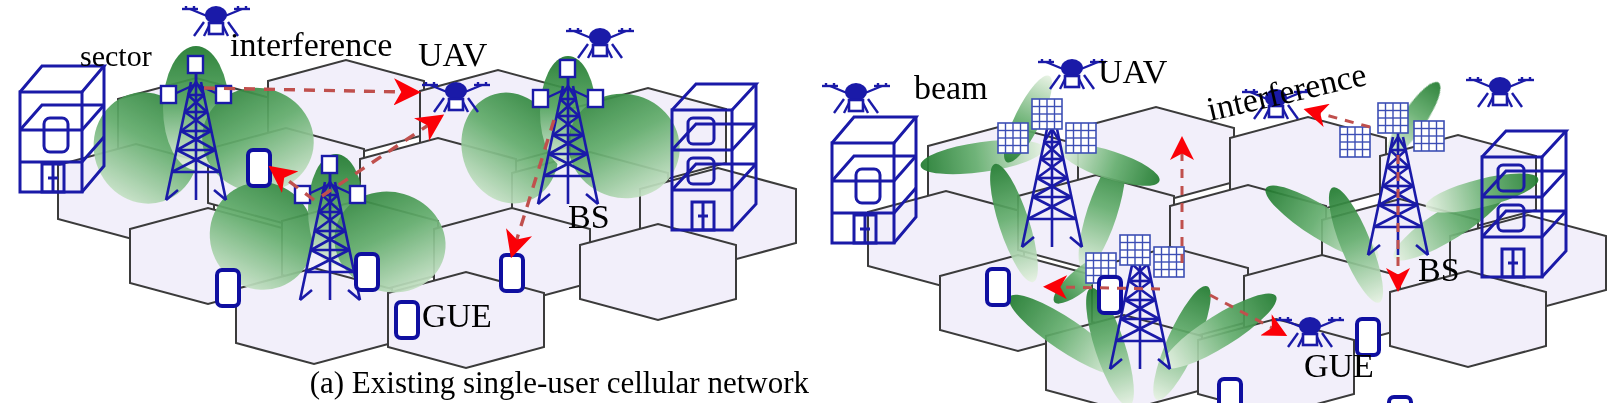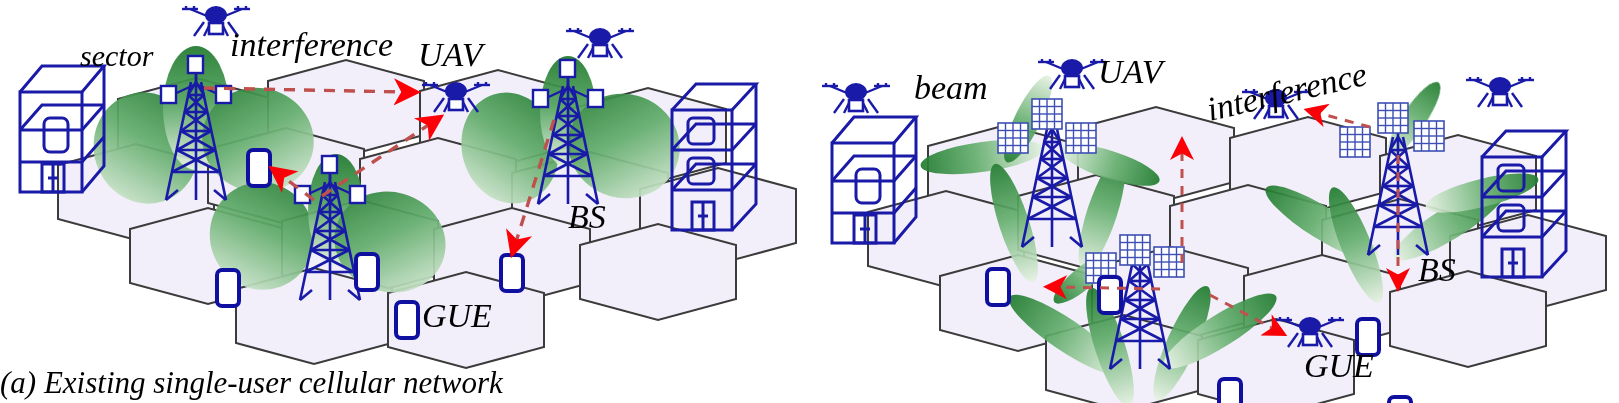--- a/index.html
+++ b/index.html
@@ -3,36 +3,36 @@
 <meta charset="utf-8">
 <title>Cellular network comparison figure</title>
 <style>
   html,body{margin:0;padding:0;background:#ffffff;}
   body{
     width:1619px;height:403px;
     font-family:"Liberation Serif","DejaVu Serif",serif;
     overflow:hidden;
     position:relative;
   }
-  #figure{position:relative;width:1619px;height:403px;font-style:italic;}
+  #figure{position:relative;width:1619px;height:403px;}
   .panel{position:absolute;top:0;height:403px;width:809px;}
   #panel-a{left:0;}
   #panel-b{left:810px;margin-top:47px;}
   svg{display:block;}
   .lbl{
     font-family:"Liberation Serif","DejaVu Serif",serif;
     fill:#000000;
     font-size:30px;
   }
   .lbl-big{font-size:34px;}
   .caption{
     position:absolute;
     bottom:2px;
     width:100%;
-    text-align:left;
+    text-align:right;
     font-size:31px;
     color:#000;
     font-family:"Liberation Serif","DejaVu Serif",serif;
     letter-spacing:0px;
   }
 </style>
 </head>
 <body>
 
 <div id="figure">

